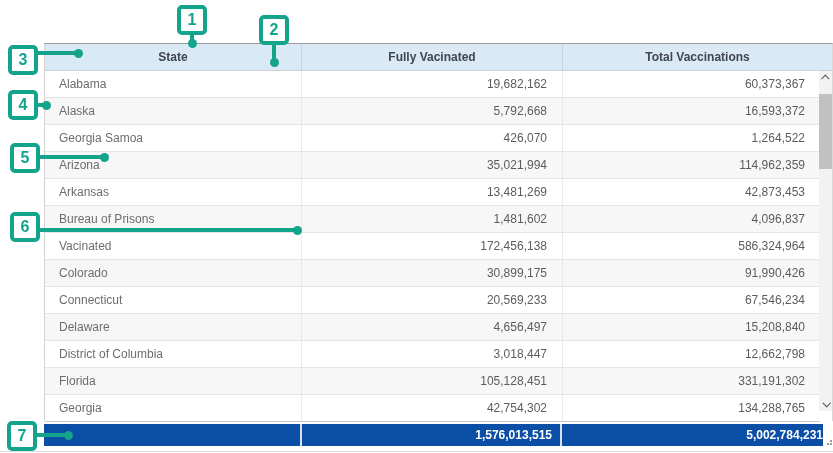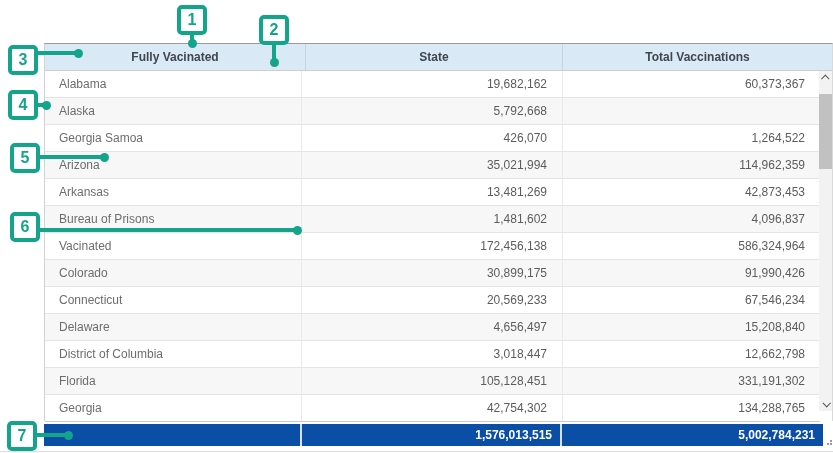--- a/index.html
+++ b/index.html
@@ -39,21 +39,21 @@
   .chev.d{transform:rotate(225deg) translateY(1px);}
   .sthumb{position:absolute;left:0;top:23px;width:13px;height:75px;background:#c1c1c1;}
   
   .totals{
     position:absolute;left:44px;top:424px;width:779px;height:22px;display:flex;box-sizing:border-box;text-align:right;
   }
   .totals .tc{box-sizing:border-box;display:flex;align-items:center;justify-content:flex-end;
     font-size:12px;font-weight:700;color:#ffffff;border-right:2px solid #d8dfe9;}
   .totals .tc.c1{width:258px;}
   .totals .tc.c2{width:260px;padding-right:8px;}
-  .totals .tc.c3{flex:1;border-right:none;padding-right:8px;}
+  .totals .tc.c3{flex:1;border-right:none;}
   
   .ann-box{
     position:absolute;width:30px;height:30px;box-sizing:border-box;background:#ffffff;
     border:4px solid #14a38b;border-radius:5px;display:flex;align-items:center;justify-content:center;
     font-size:16px;font-weight:700;color:#14a38b;z-index:20;
   }
   .ann-stem{position:absolute;background:#14a38b;z-index:19;}
   .ann-dot{position:absolute;width:9px;height:9px;border-radius:50%;background:#14a38b;z-index:19;}
   
   .grip{position:absolute;left:824px;top:437px;width:8px;height:8px;z-index:5;}
@@ -63,34 +63,35 @@
   .grip i.g3{right:0;bottom:3px;}
   .bottom-edge{position:absolute;left:0;top:451px;width:833px;height:1px;background:#dfdfdf;}
 </style>
 </head>
 <body>
 
 <div class="canvas">
 
   <div class="table">
     <div class="thead">
+      <div class="th c1">State</div>
       <div class="th c2">Fully Vacinated</div>
-      <div class="th c1">State</div>
       <div class="th c3">Total Vaccinations</div>
     </div>
 
     <div class="tbody">
       <div class="tr">
         <div class="td c1">Alabama</div>
         <div class="td c2">19,682,162</div>
         <div class="td c3">60,373,367</div>
       </div>
       <div class="tr">
         <div class="td c1">Alaska</div>
         <div class="td c2">5,792,668</div>
+        <div class="td c3">16,593,372</div>
       </div>
       <div class="tr">
         <div class="td c1">Georgia Samoa</div>
         <div class="td c2">426,070</div>
         <div class="td c3">1,264,522</div>
       </div>
       <div class="tr">
         <div class="td c1">Arizona</div>
         <div class="td c2">35,021,994</div>
         <div class="td c3">114,962,359</div>

